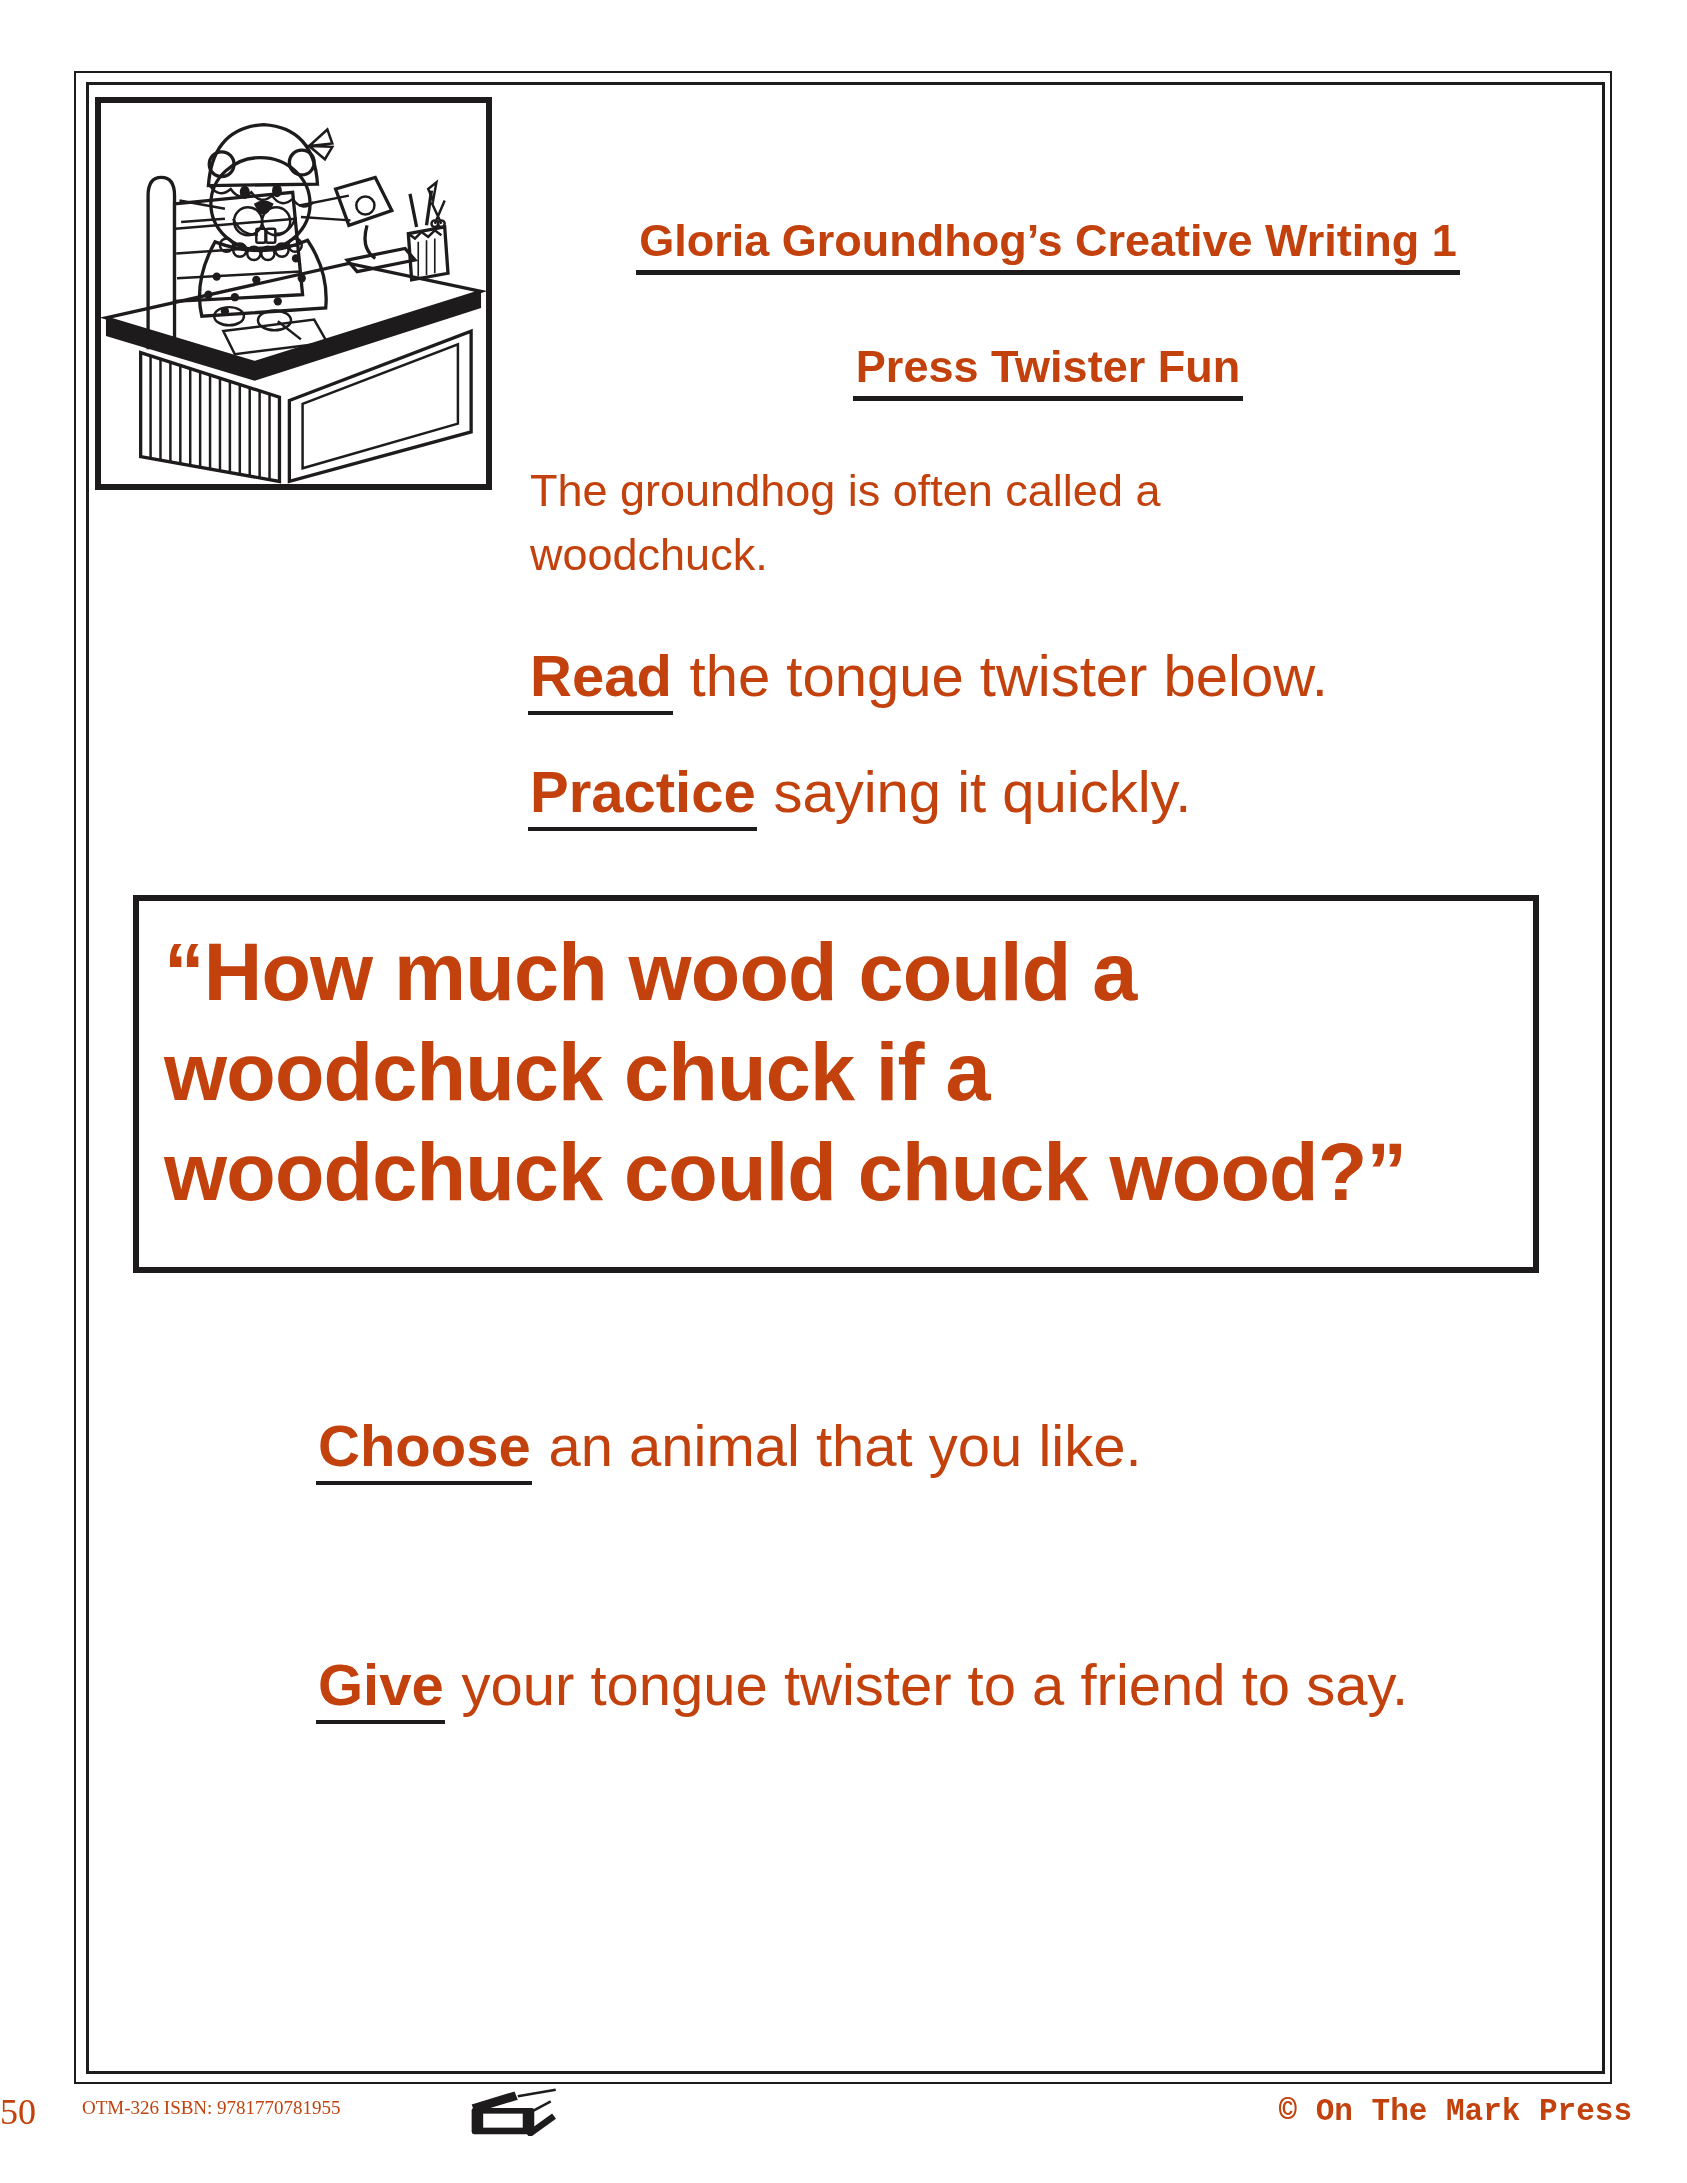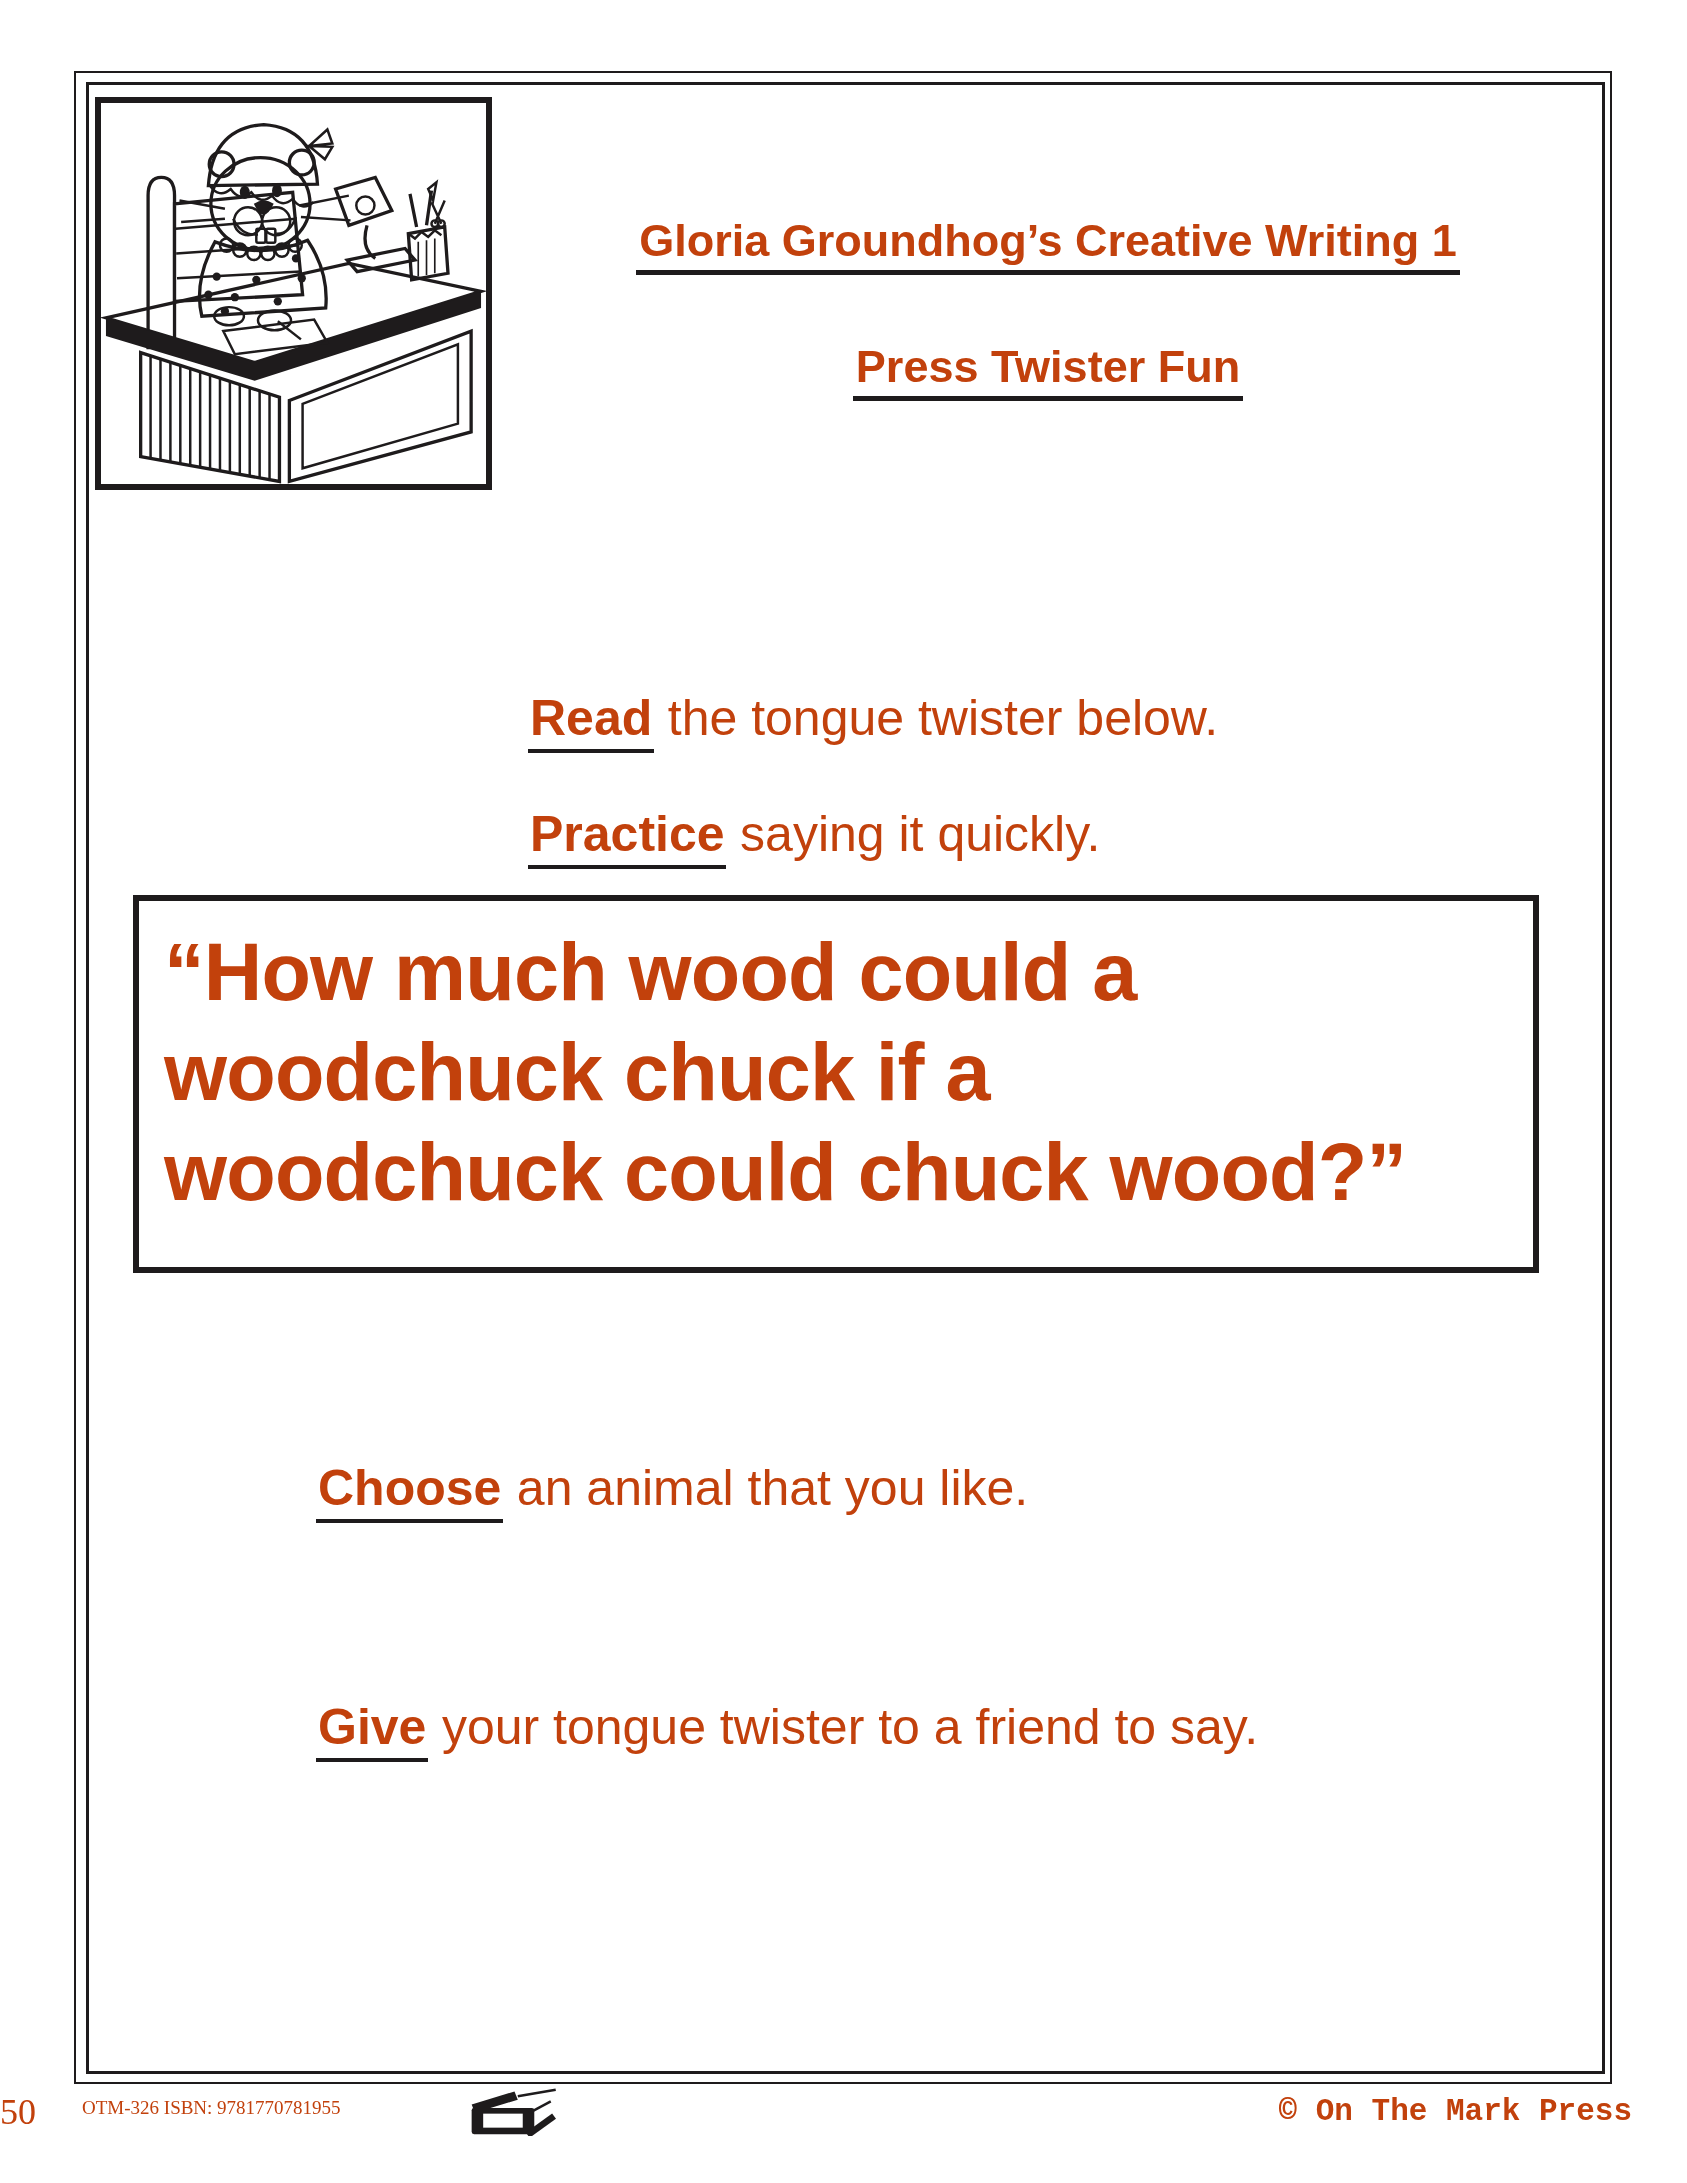--- a/index.html
+++ b/index.html
@@ -19,21 +19,21 @@
 
   
   .title-wrap{position:absolute;left:494px;top:216px;width:1108px;text-align:center;}
   .subtitle-wrap{position:absolute;left:494px;top:342px;width:1108px;text-align:center;}
   .headline{display:inline-block;font-weight:bold;font-size:45px;line-height:1.1;
             border-bottom:5px solid #1e1b1c;padding:0 3.3px 4.1px;}
 
   
   .intro{position:absolute;left:530px;top:459px;font-size:45px;line-height:64px;
          white-space:pre-line;}
-  .step{position:absolute;font-size:50px;line-height:1.2;white-space:nowrap;margin-top:47px;}
+  .step{position:absolute;font-size:58px;line-height:1.2;white-space:nowrap;}
   .lead{font-weight:bold;border-bottom:4.1px solid #1e1b1c;padding:0 1.6px 2.5px;margin-left:-1.6px;}
   #step-read{left:530px;top:641px;}
   #step-practice{left:530px;top:757px;}
   #step-choose{left:318px;top:1411px;}
   #step-try{left:318px;top:1532px;}
   #step-give{left:318px;top:1650px;}
 
   
   .quote-box{position:absolute;left:133px;top:895px;width:1406px;height:378px;
              border:6.6px solid #1e1b1c;box-sizing:border-box;background:#fff;
@@ -137,20 +137,22 @@
     </svg>
   </div>
 
   <div class="title-wrap">
     <span class="headline">Gloria Groundhog’s Creative Writing 1</span>
   </div>
   <div class="subtitle-wrap">
     <span class="headline">Press Twister Fun</span>
   </div>
 
+  <div class="intro">The groundhog is often called a
+woodchuck.</div>
 
   <div class="step" id="step-read"><span class="lead">Read</span><span> the tongue twister below.</span></div>
   <div class="step" id="step-practice"><span class="lead">Practice</span><span> saying it quickly.</span></div>
 
   <div class="quote-box">“How much wood could a
 woodchuck chuck if a
 woodchuck could chuck wood?”</div>
 
   <div class="step" id="step-choose"><span class="lead">Choose</span><span> an animal that you like.</span></div>
   <div class="step" id="step-give"><span class="lead">Give</span><span> your tongue twister to a friend to say.</span></div>

